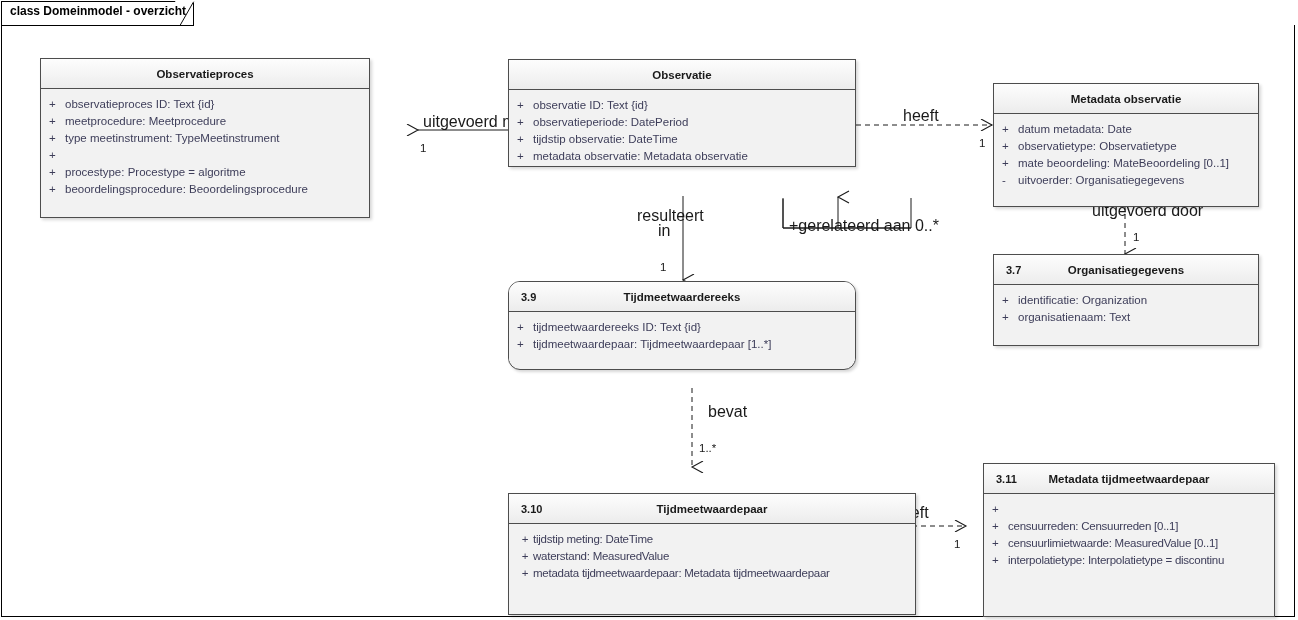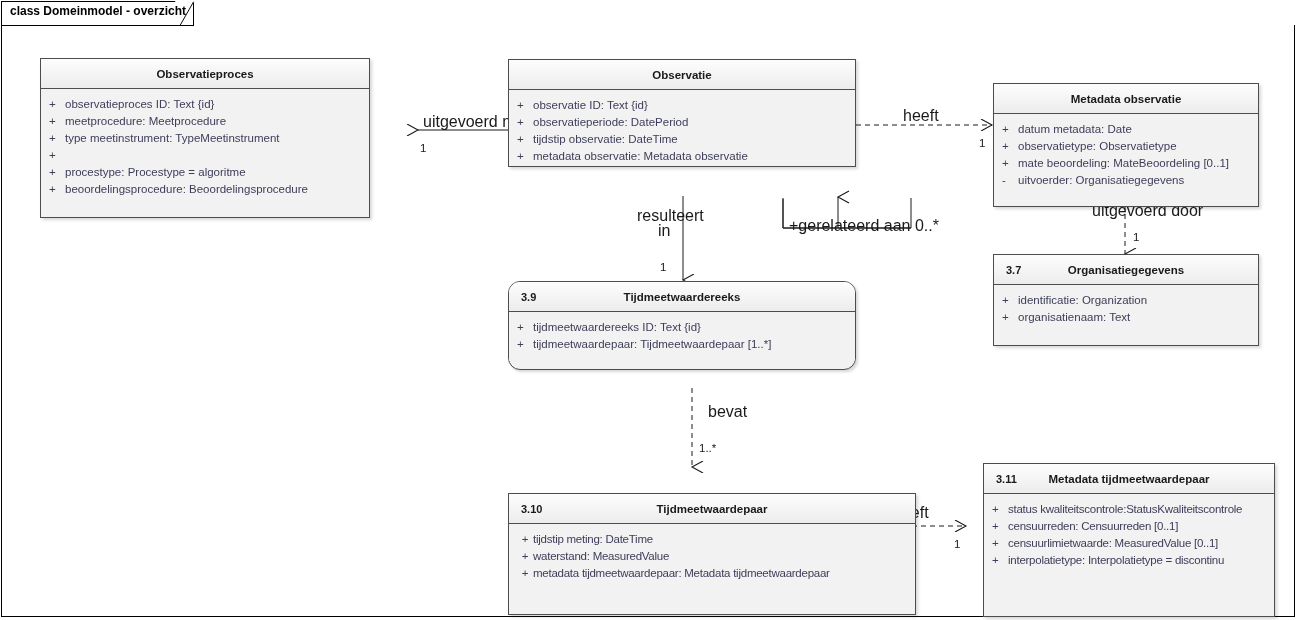--- a/index.html
+++ b/index.html
@@ -371,21 +371,20 @@
   </div>
 
   <div class="cls tight" style="left:967px; top:463px; width:292px; height:154px;margin-left:16px;">
     <div class="cls-header">
       <span class="cls-num">3.11</span>
       <span class="cls-title">Metadata tijdmeetwaardepaar</span>
     </div>
     <div class="cls-body">
       <div class="attr">
         <span class="attr-vis">+</span>
-        <span class="attr-text">status kwaliteitscontrole:StatusKwaliteitscontrole</span>
       </div>
       <div class="attr">
         <span class="attr-vis">+</span>
         <span class="attr-text">censuurreden: Censuurreden [0..1]</span>
       </div>
       <div class="attr">
         <span class="attr-vis">+</span>
         <span class="attr-text">censuurlimietwaarde: MeasuredValue [0..1]</span>
       </div>
       <div class="attr">

